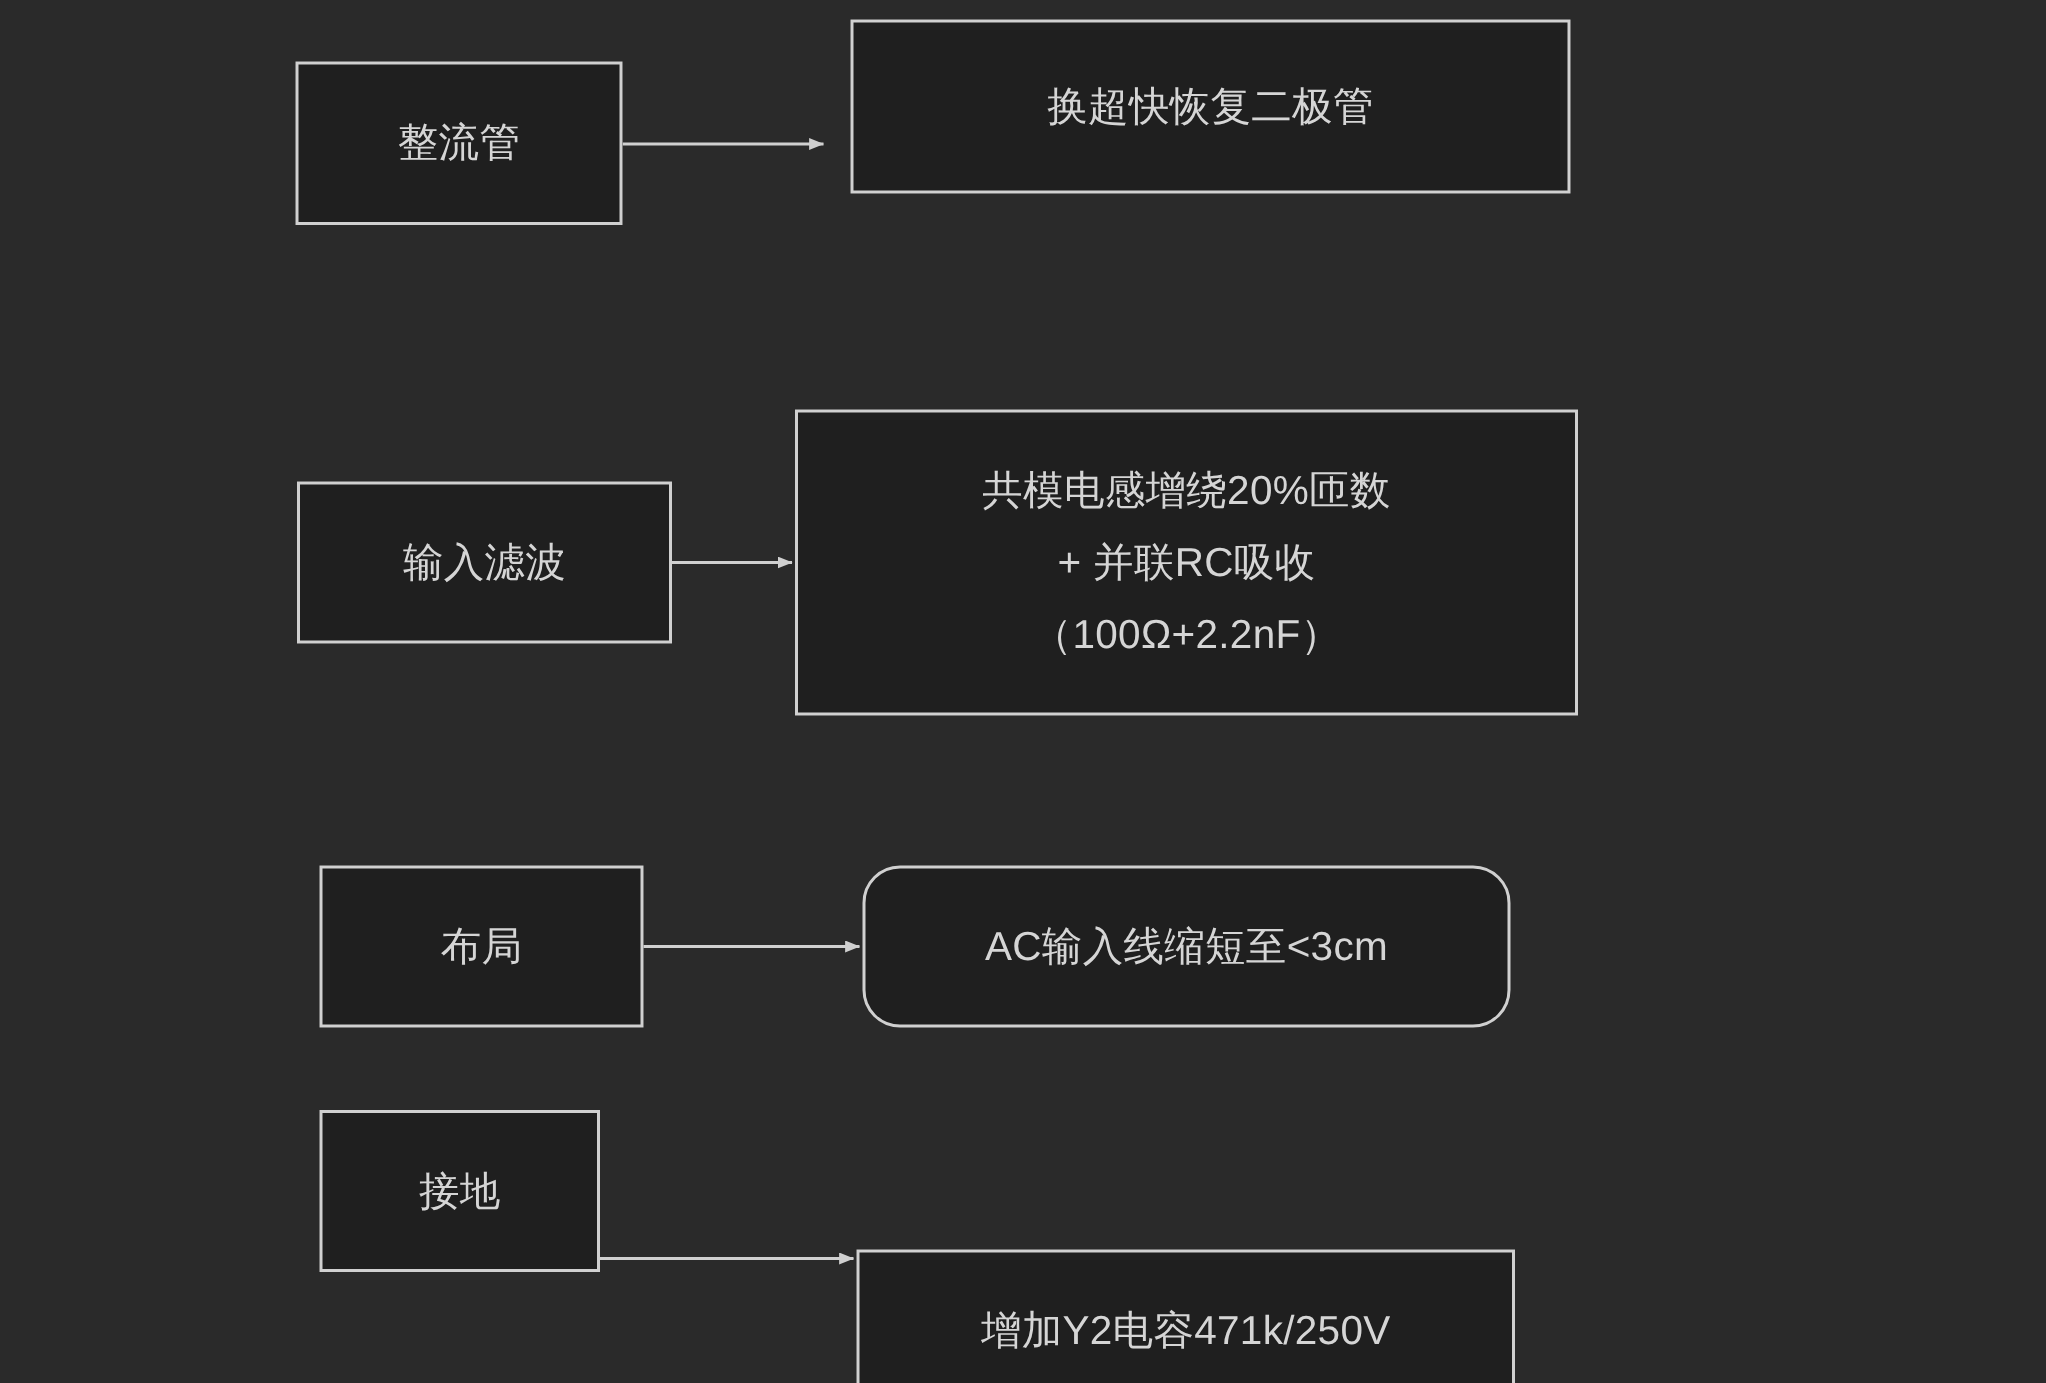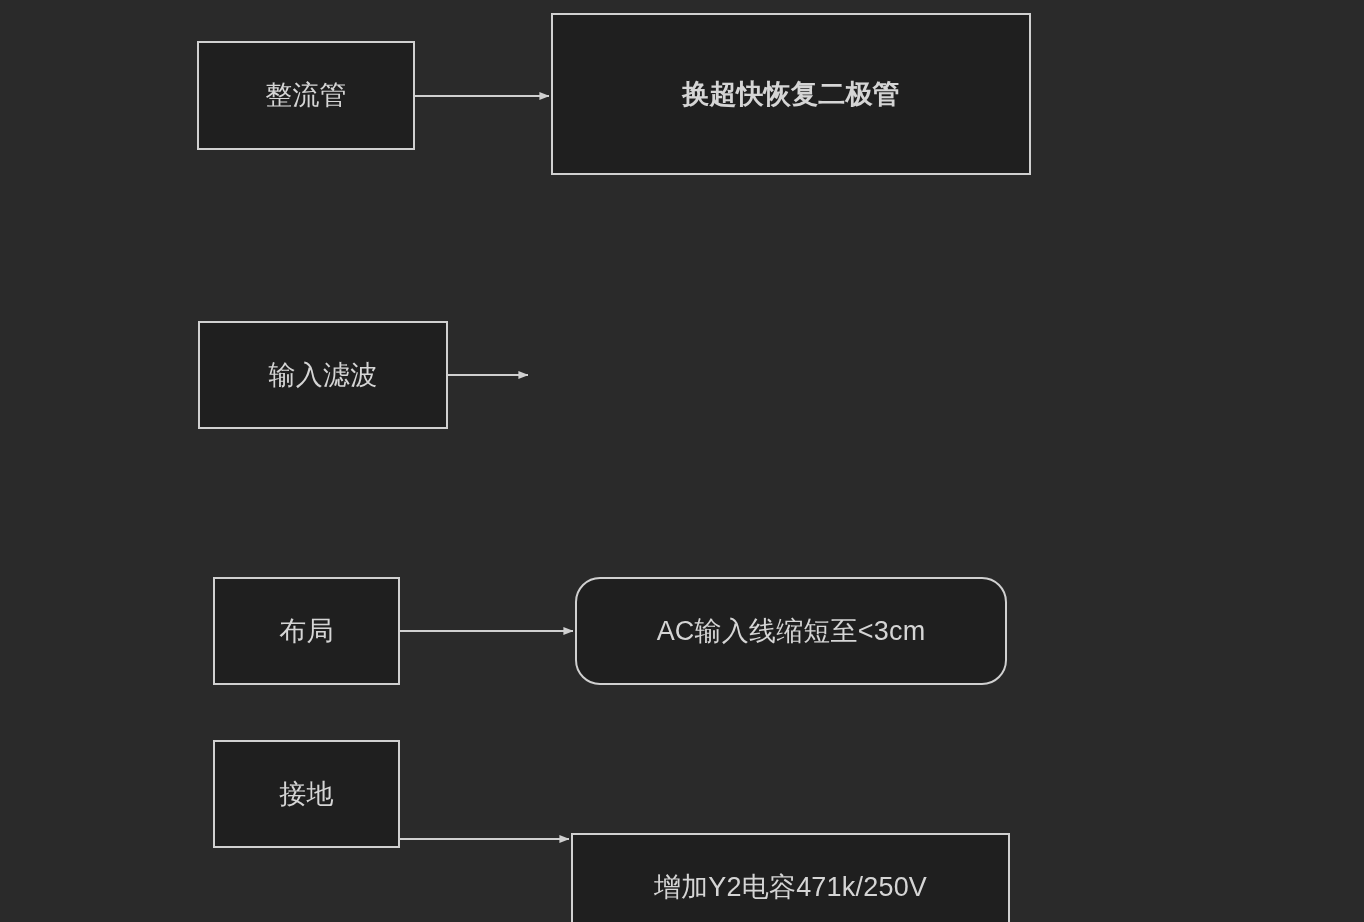--- a/index.html
+++ b/index.html
@@ -43,26 +43,26 @@
     justify-content: center;
     gap: 10px;
     width: 100%;
   }
   .node-line {
     display: block;
     white-space: nowrap;
   }
   
   #n-src-1 { left: 197px;  top: 41px;  width: 218px; height: 109px; }
-  #n-dst-1 { left: 551px;  top: 13px;  width: 480px; height: 162px; font-weight: bold; }
+  #n-dst-1 { left: 567px;  top: 13px;  width: 480px; height: 116px; }
   
   #n-src-2 { left: 198px;  top: 321px; width: 250px; height: 108px; }
   #n-dst-2 { left: 530px;  top: 273px; width: 522px; height: 204px; }
   
-  #n-src-3 { left: 213px;  top: 577px; width: 187px; height: 108px; }
+  #n-src-3 { left: 213px;  top: 577px; width: 216px; height: 108px; }
   #n-dst-3 { left: 575px;  top: 577px; width: 432px; height: 108px; border-radius: 25px; }
   
   #n-src-4 { left: 213px;  top: 740px; width: 187px; height: 108px; }
   #n-dst-4 { left: 571px;  top: 785px; width: 439px; height: 108px; margin-top: 48px; }
 
   .edges {
     position: absolute;
     left: 0; top: 0;
     width: 1364px;
     height: 922px;
@@ -91,20 +91,27 @@
   </div>
   <div class="node" id="n-dst-1">
     <span class="node-lines">
       <span class="node-line">换超快恢复二极管</span>
     </span>
   </div>
 
   <div class="node" id="n-src-2">
     <span class="node-line">输入滤波</span>
   </div>
+  <div class="node" id="n-dst-2">
+    <span class="node-lines">
+      <span class="node-line">共模电感增绕20%匝数</span>
+      <span class="node-line">+ 并联RC吸收</span>
+      <span class="node-line">（100Ω+2.2nF）</span>
+    </span>
+  </div>
 
   <div class="node" id="n-src-3">
     <span class="node-line">布局</span>
   </div>
   <div class="node" id="n-dst-3">
     <span class="node-line">AC输入线缩短至&lt;3cm</span>
   </div>
 
   <div class="node" id="n-src-4">
     <span class="node-line">接地</span>

